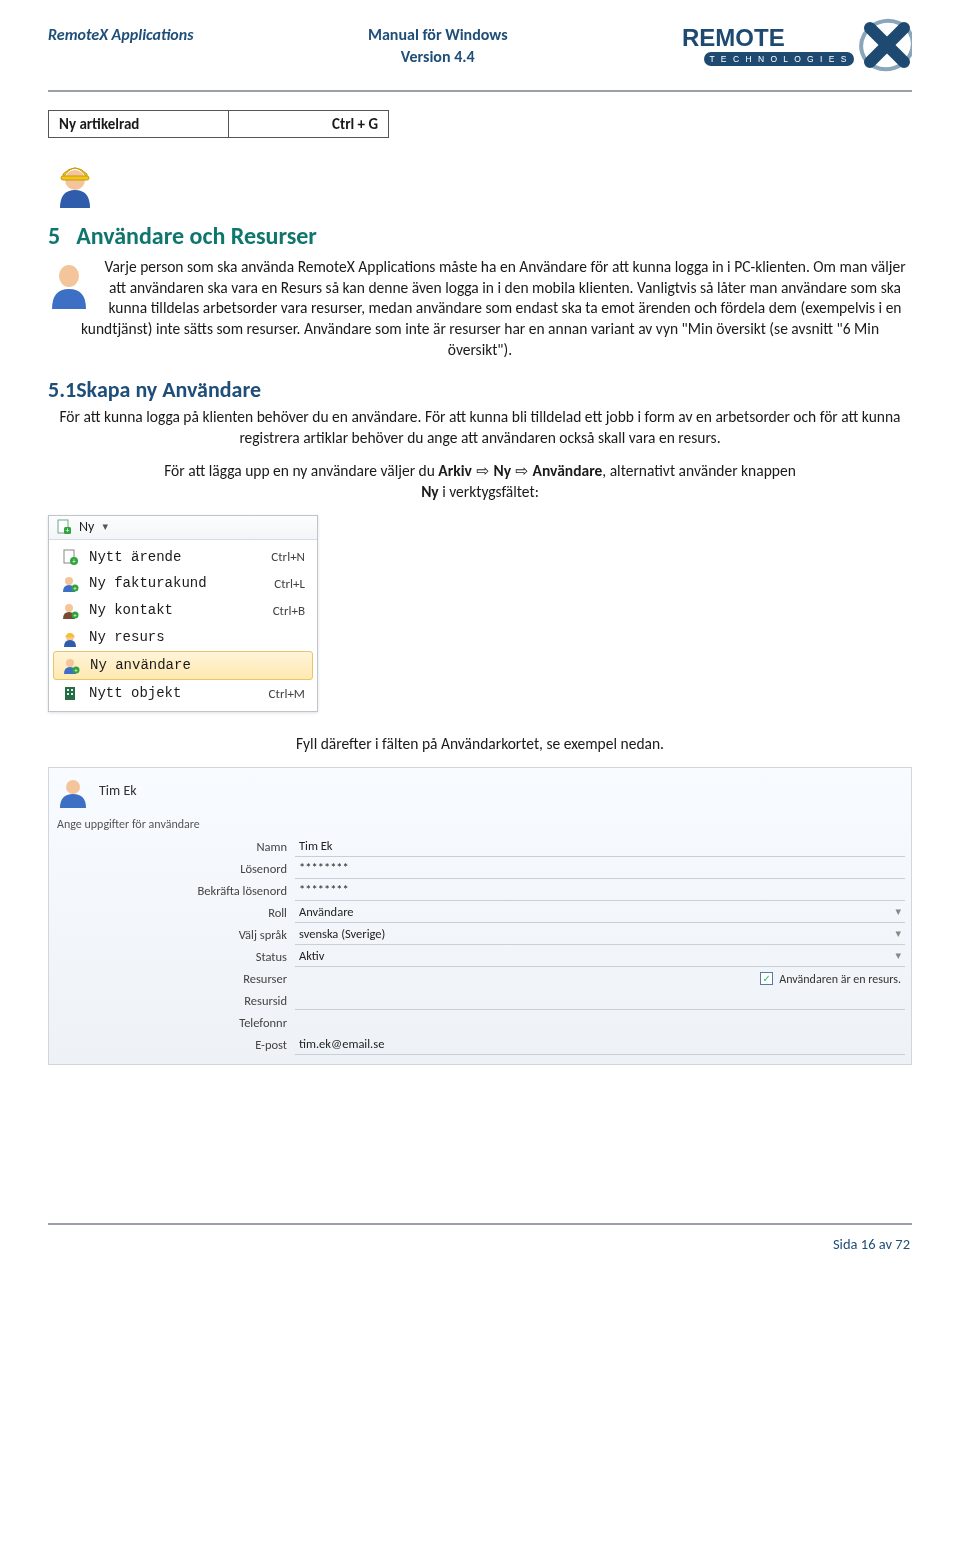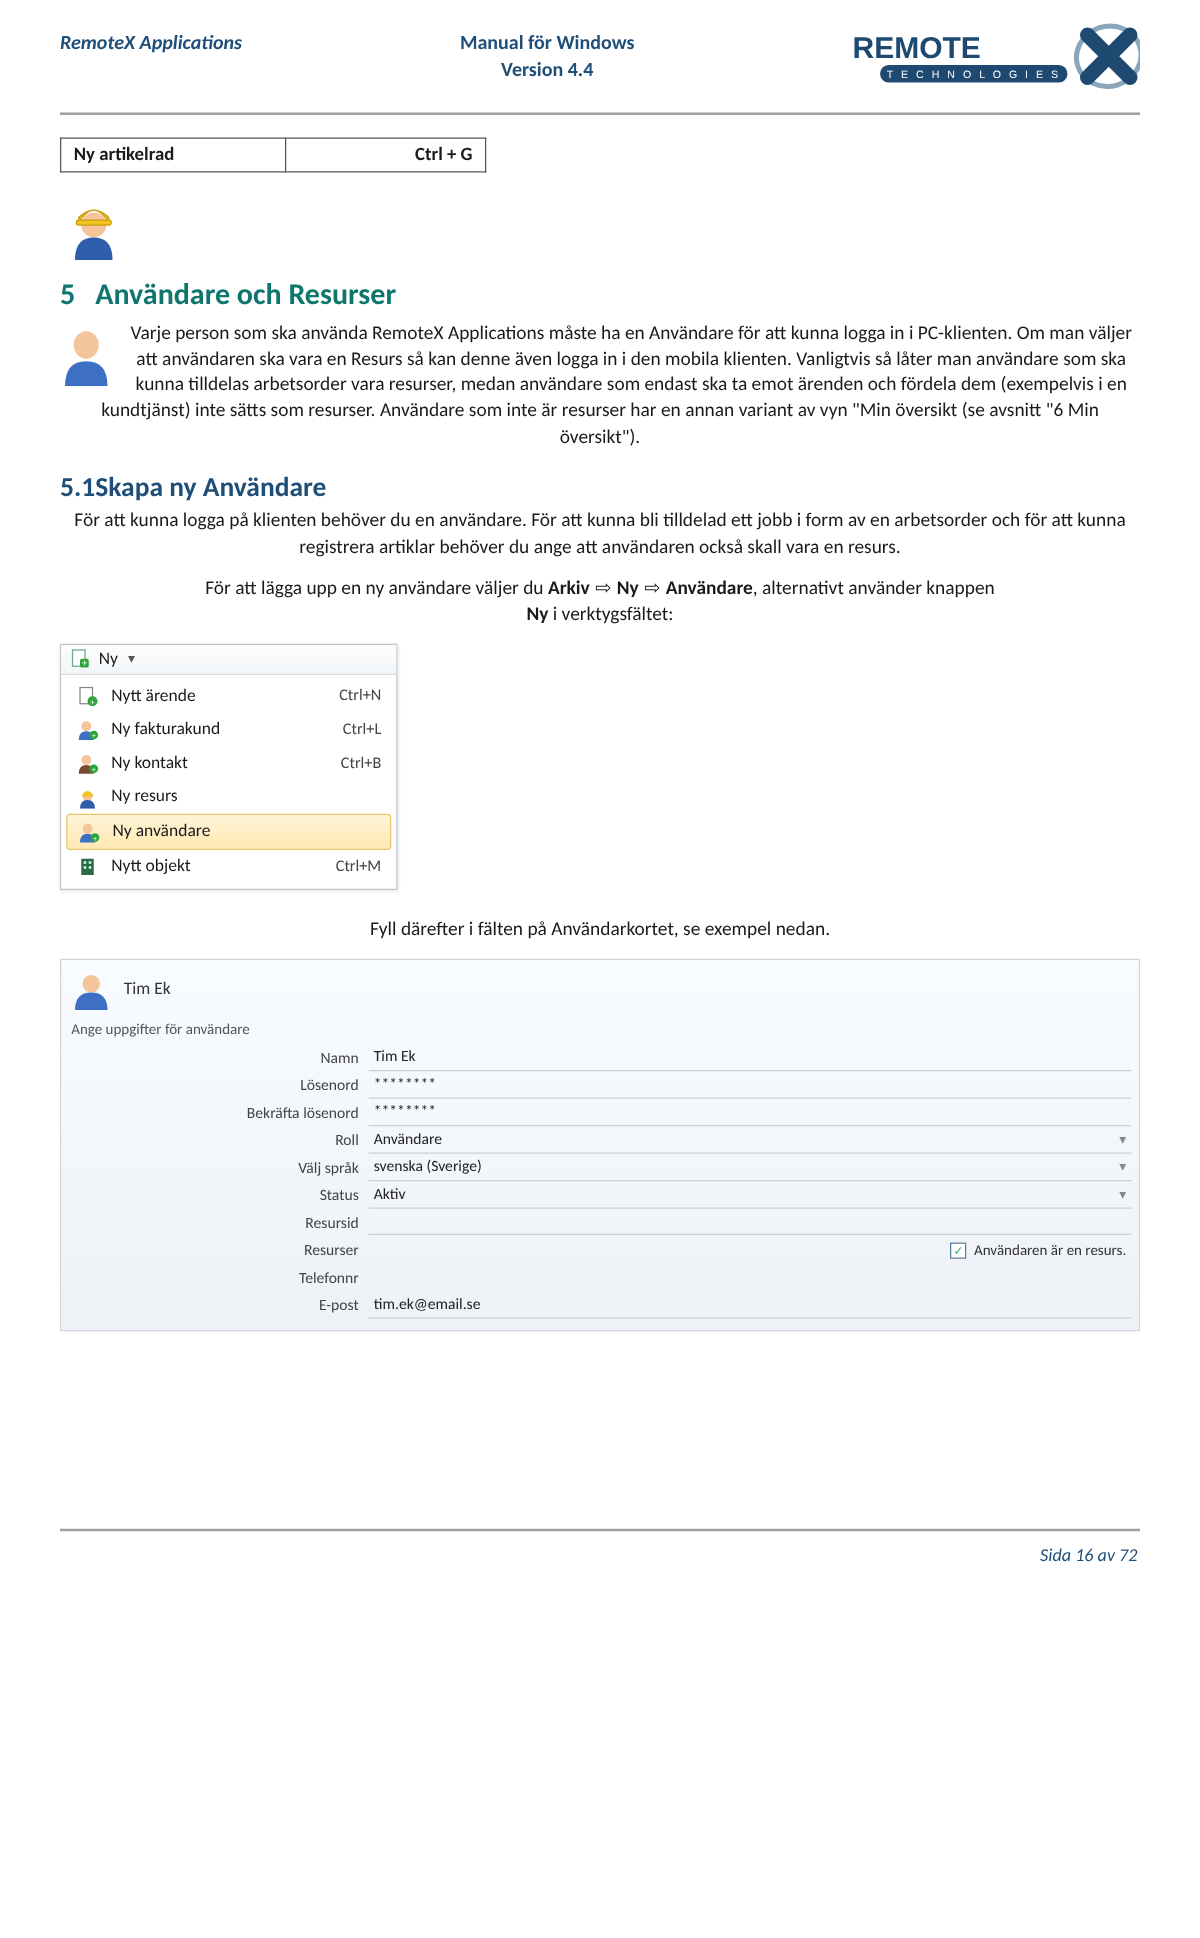--- a/index.html
+++ b/index.html
@@ -106,21 +106,21 @@
     font-size: 14px;
   }
   .ny-dropdown .caption .caret { font-size: 11px; color: #555; margin-left: 2px; }
   .ny-dropdown .items { padding: 4px 4px; }
   .ny-dropdown .item {
     display: flex; align-items: center;
     gap: 10px;
     padding: 4px 8px;
     border-radius: 3px;
   }
-  .ny-dropdown .item .lbl   { flex: 1; }
+  .ny-dropdown .item .lbl   { flex: 1; font-family: Liberation Mono, monospace; }
   .ny-dropdown .item .short { color: #444; font-size: 13px; }
   .ny-dropdown .item.selected {
     background: linear-gradient(#fff4d9,#ffe9b0);
     border: 1px solid #e8c46a;
   }
   .mini-icon {
     width: 18px; height: 18px; display: inline-block; flex: none;
   }
 
   
@@ -162,21 +162,20 @@
   .userform-wrap .row .chk .box {
     width: 13px; height: 13px; border: 1px solid #5a7aa0; background: #fff;
     display: inline-flex; align-items: center; justify-content: center; font-size: 10px; color:#2b6; line-height:1;
   }
 
   .footer-row {
     display: flex; justify-content: flex-end;
     color: #1F4E79;
     font-size: 14.5px;
     padding-right: 2px;
-    font-style: italic;
   }
 </style>
 </head>
 <body>
 
 <div class="header-row">
   <div class="hdr-left">RemoteX Applications</div>
   <div class="hdr-center">
     <div>Manual för Windows</div>
     <div>Version 4.4</div>
@@ -354,35 +353,35 @@
         </div>
     </div>
     <div class="row">
       <div class="lab">Status</div>
       <div class="val">
           <span>Aktiv</span>
           <span class="dd">▾</span>
         </div>
     </div>
     <div class="row">
-      <div class="lab">Resursid</div>
-      <div class="val">
-          <span></span>
-        </div>
-    </div>
-    <div class="row">
       <div class="lab">Resurser</div>
       <div class="val" style="border-bottom:none; justify-content:flex-end">
         <span class="chk">
           <span class="box">✓</span>
           <span>Användaren är en resurs.</span>
         </span>
       </div>
     </div>
     <div class="row">
+      <div class="lab">Resursid</div>
+      <div class="val">
+          <span></span>
+        </div>
+    </div>
+    <div class="row">
       <div class="lab">Telefonnr</div>
     </div>
     <div class="row">
       <div class="lab">E-post</div>
       <div class="val">
           <span>tim.ek@email.se</span>
         </div>
     </div>
   </div>
 </div>

